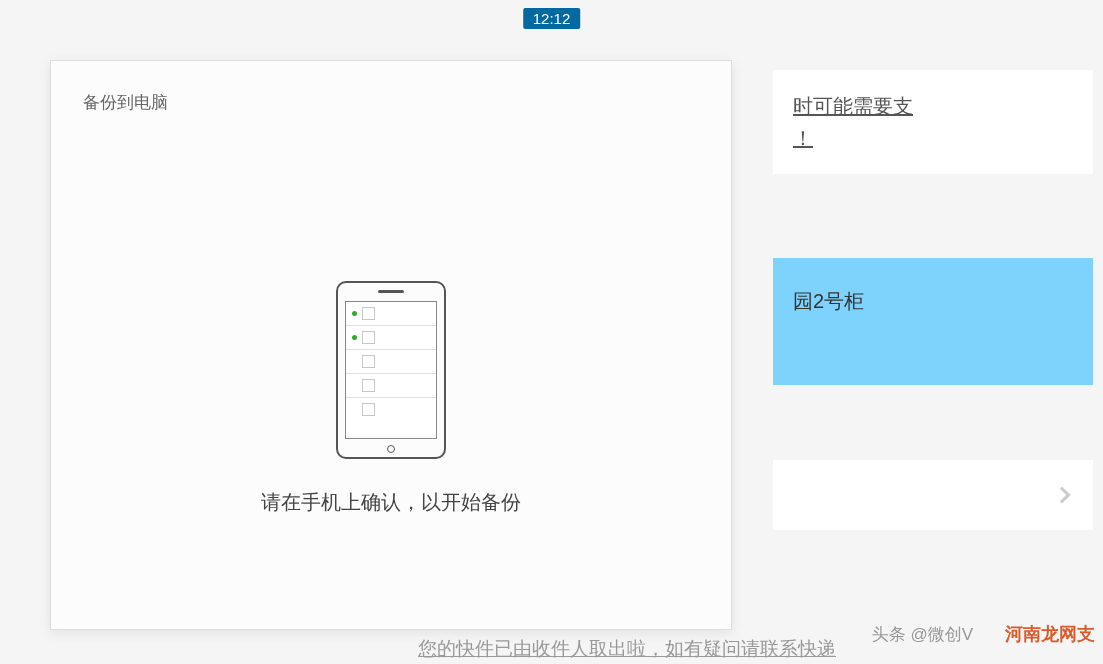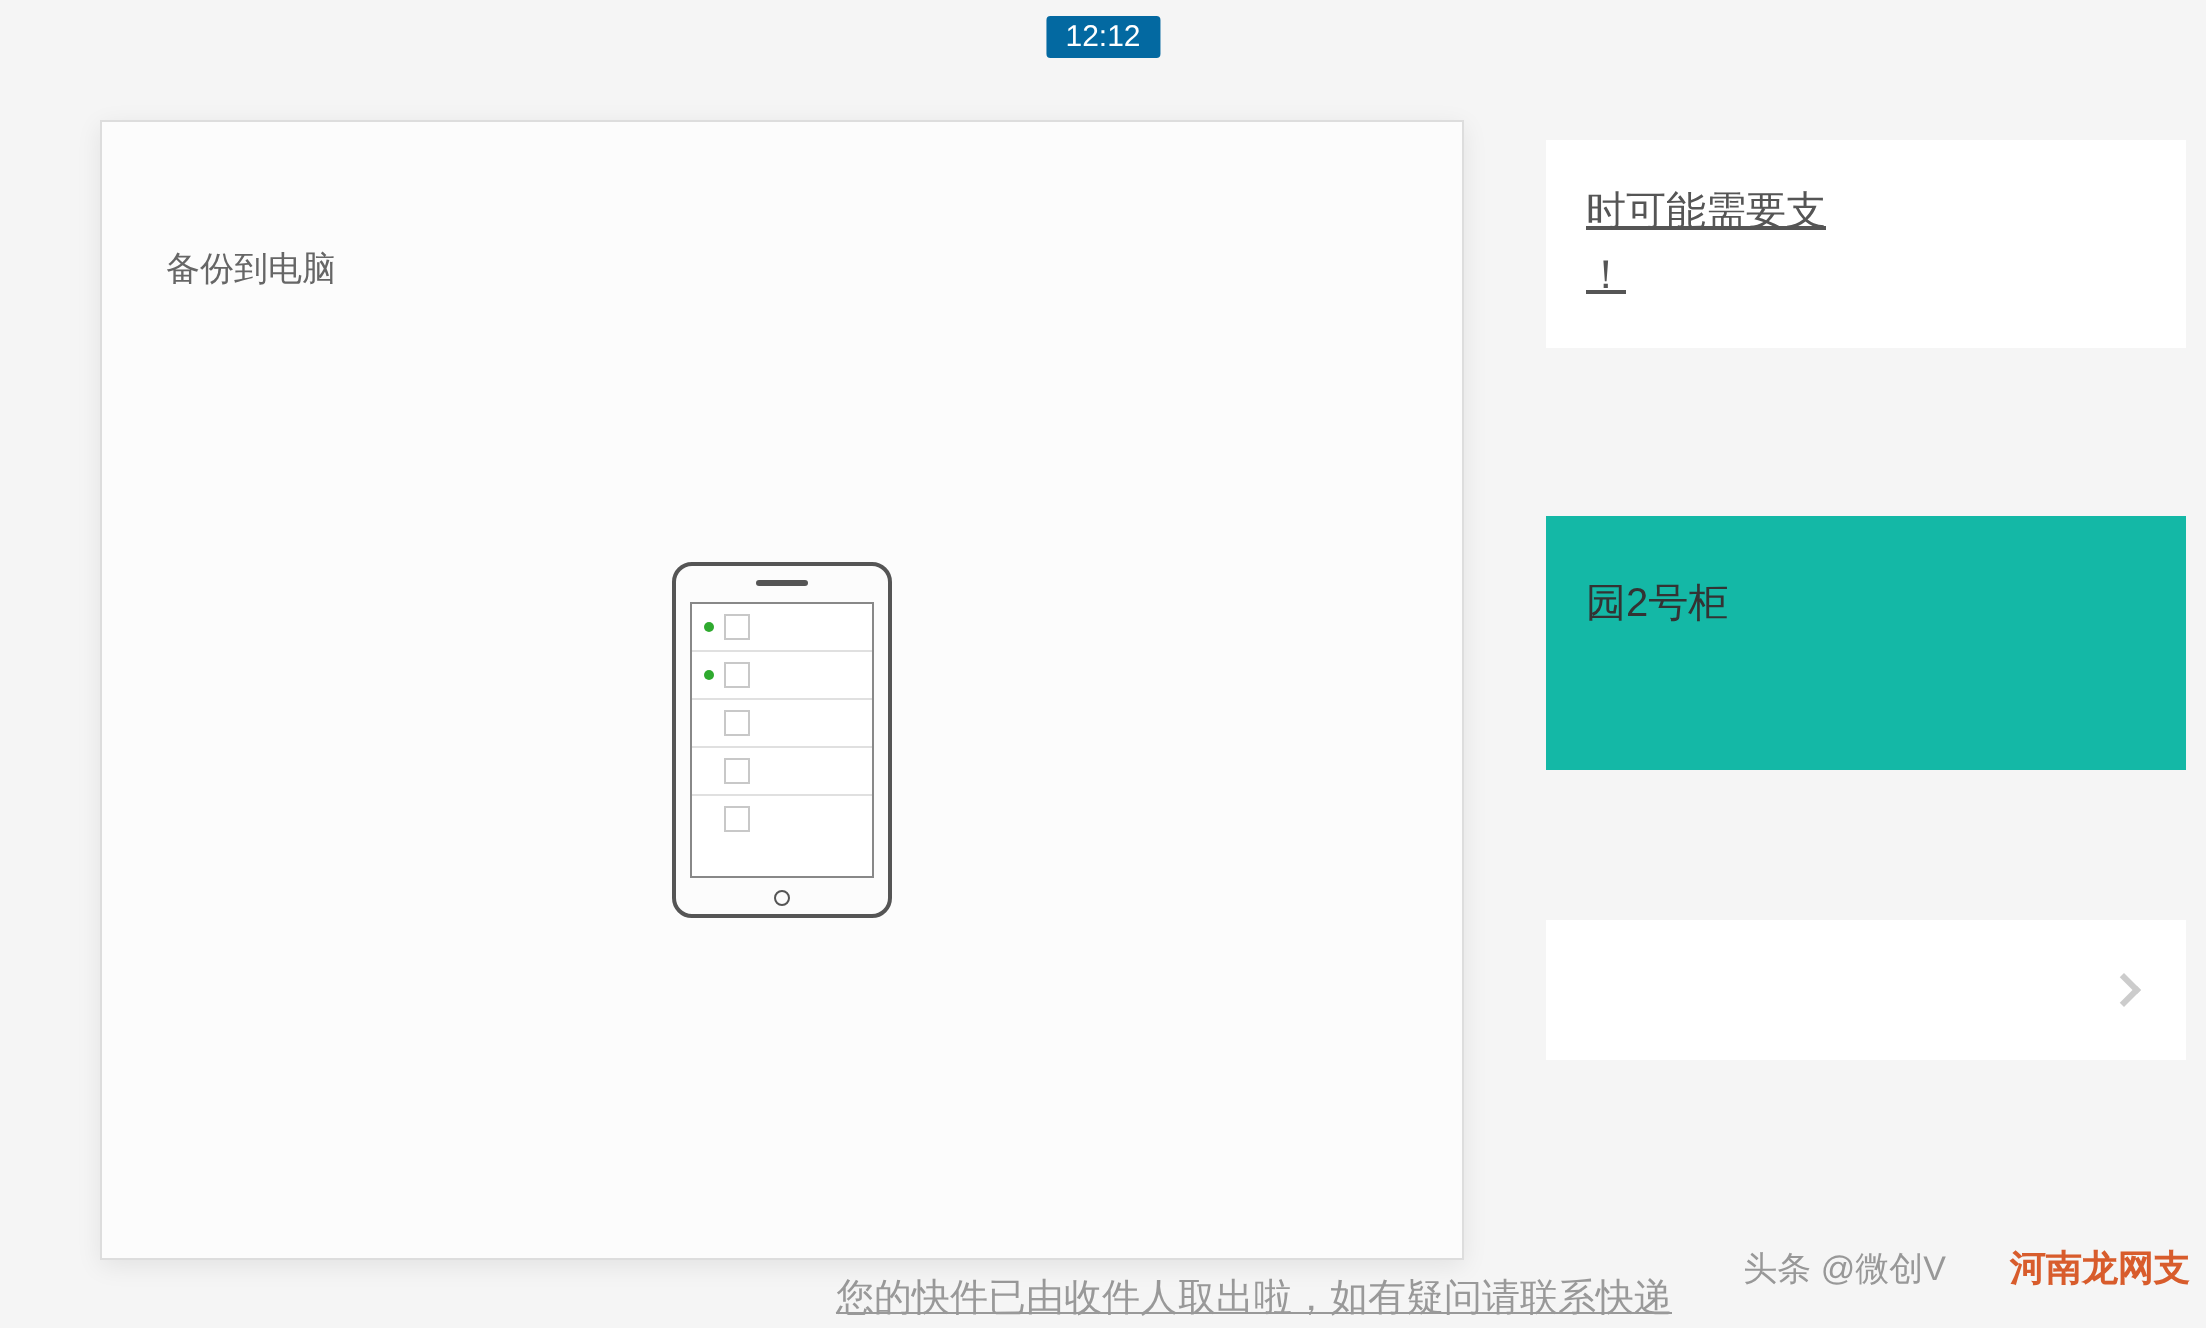--- a/index.html
+++ b/index.html
@@ -43,21 +43,21 @@
       color: #555;
       font-size: 20px;
       line-height: 1.6;
       text-decoration: underline;
     }
     .card-fragment-2 {
       position: absolute;
       top: 258px;
       right: 10px;
       width: 320px;
-      background: #14b8a6;
+      background: #7dd3fc;
       padding: 30px 20px 70px 20px;
       color: #333;
       font-size: 20px;
     }
     .card-fragment-3 {
       position: absolute;
       top: 460px;
       right: 10px;
       width: 320px;
       background: #fff;
@@ -115,21 +115,20 @@
       background: #fcfcfc;
       border: 1px solid #ddd;
       box-shadow: 0 3px 12px rgba(0,0,0,0.08);
     }
     .modal-title {
       position: absolute;
       top: 30px;
       left: 32px;
       font-size: 17px;
       color: #666;
-      margin-top: 32px;
     }
     .phone-illustration {
       position: absolute;
       top: 220px;
       left: 50%;
       transform: translateX(-50%);
       width: 110px;
       height: 178px;
       border: 2.5px solid #555;
       border-radius: 10px;
@@ -247,13 +246,14 @@
         <div class="square"></div>
       </div>
       <div class="list-row">
         <div class="dot dot-empty"></div>
         <div class="square"></div>
       </div>
     </div>
     <div class="phone-home"></div>
   </div>
 
+  <div class="modal-instruction">请在手机上确认，以开始备份</div>
 </div>
 
 </body></html>

